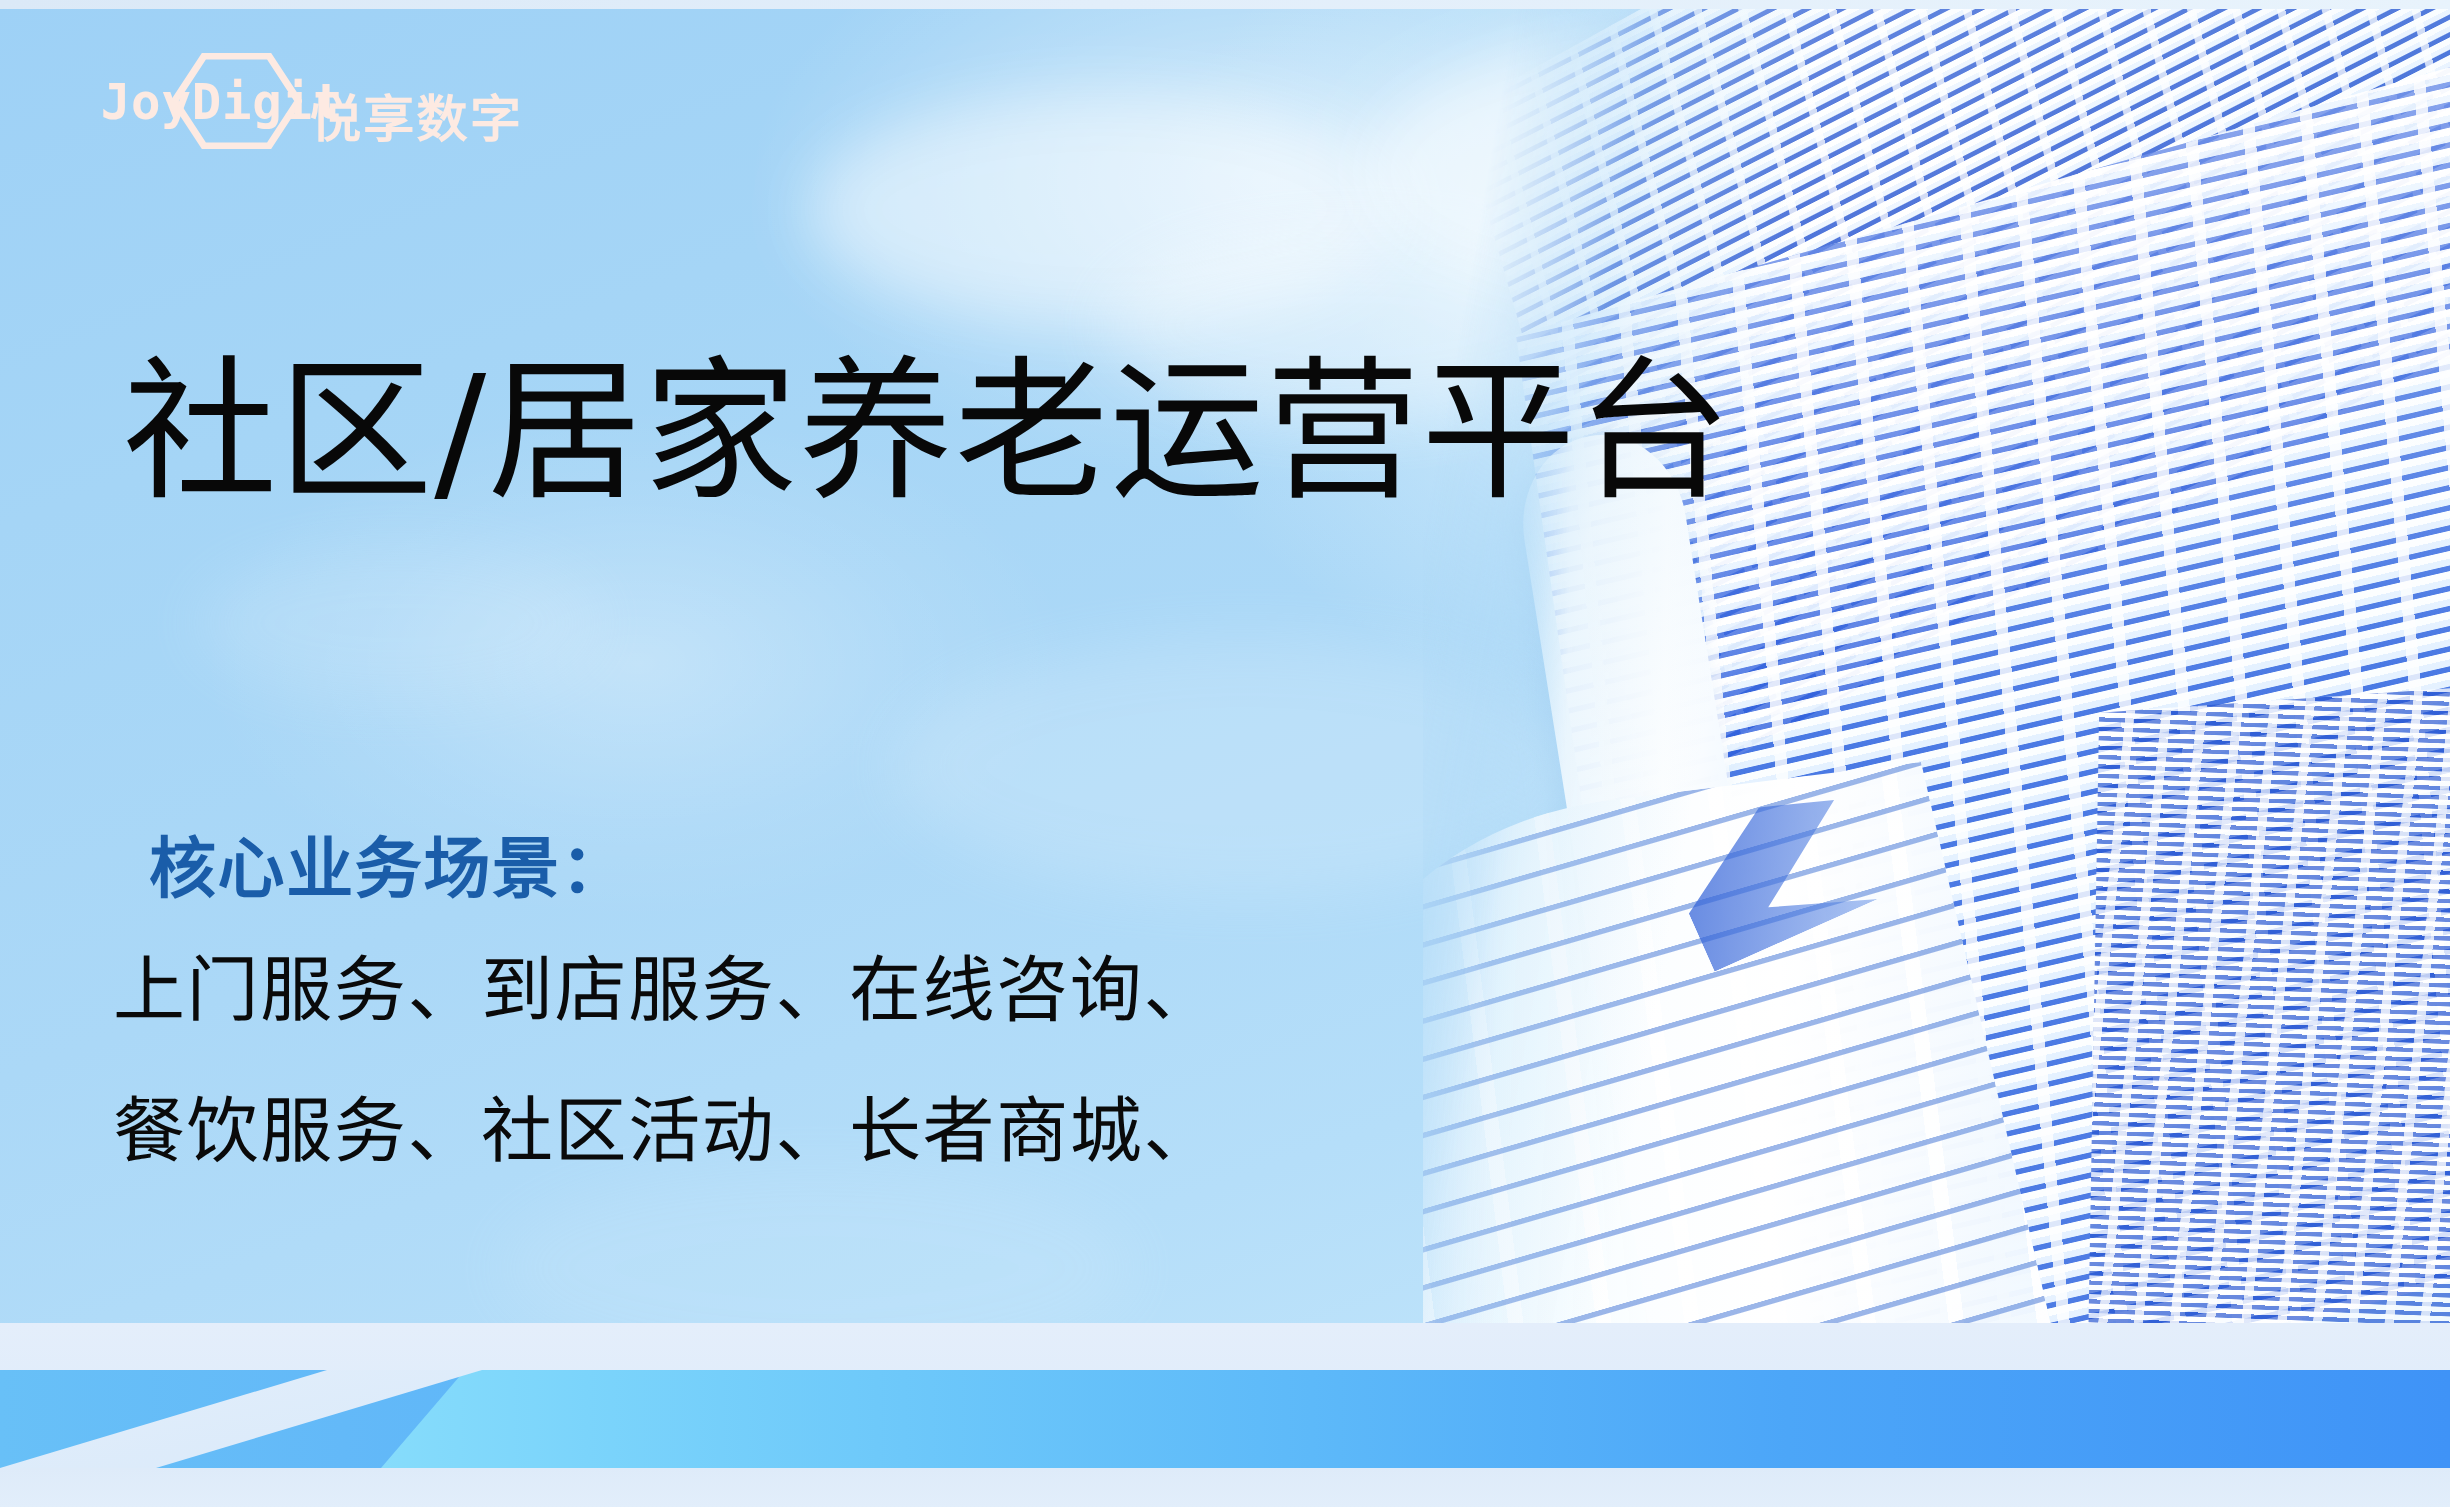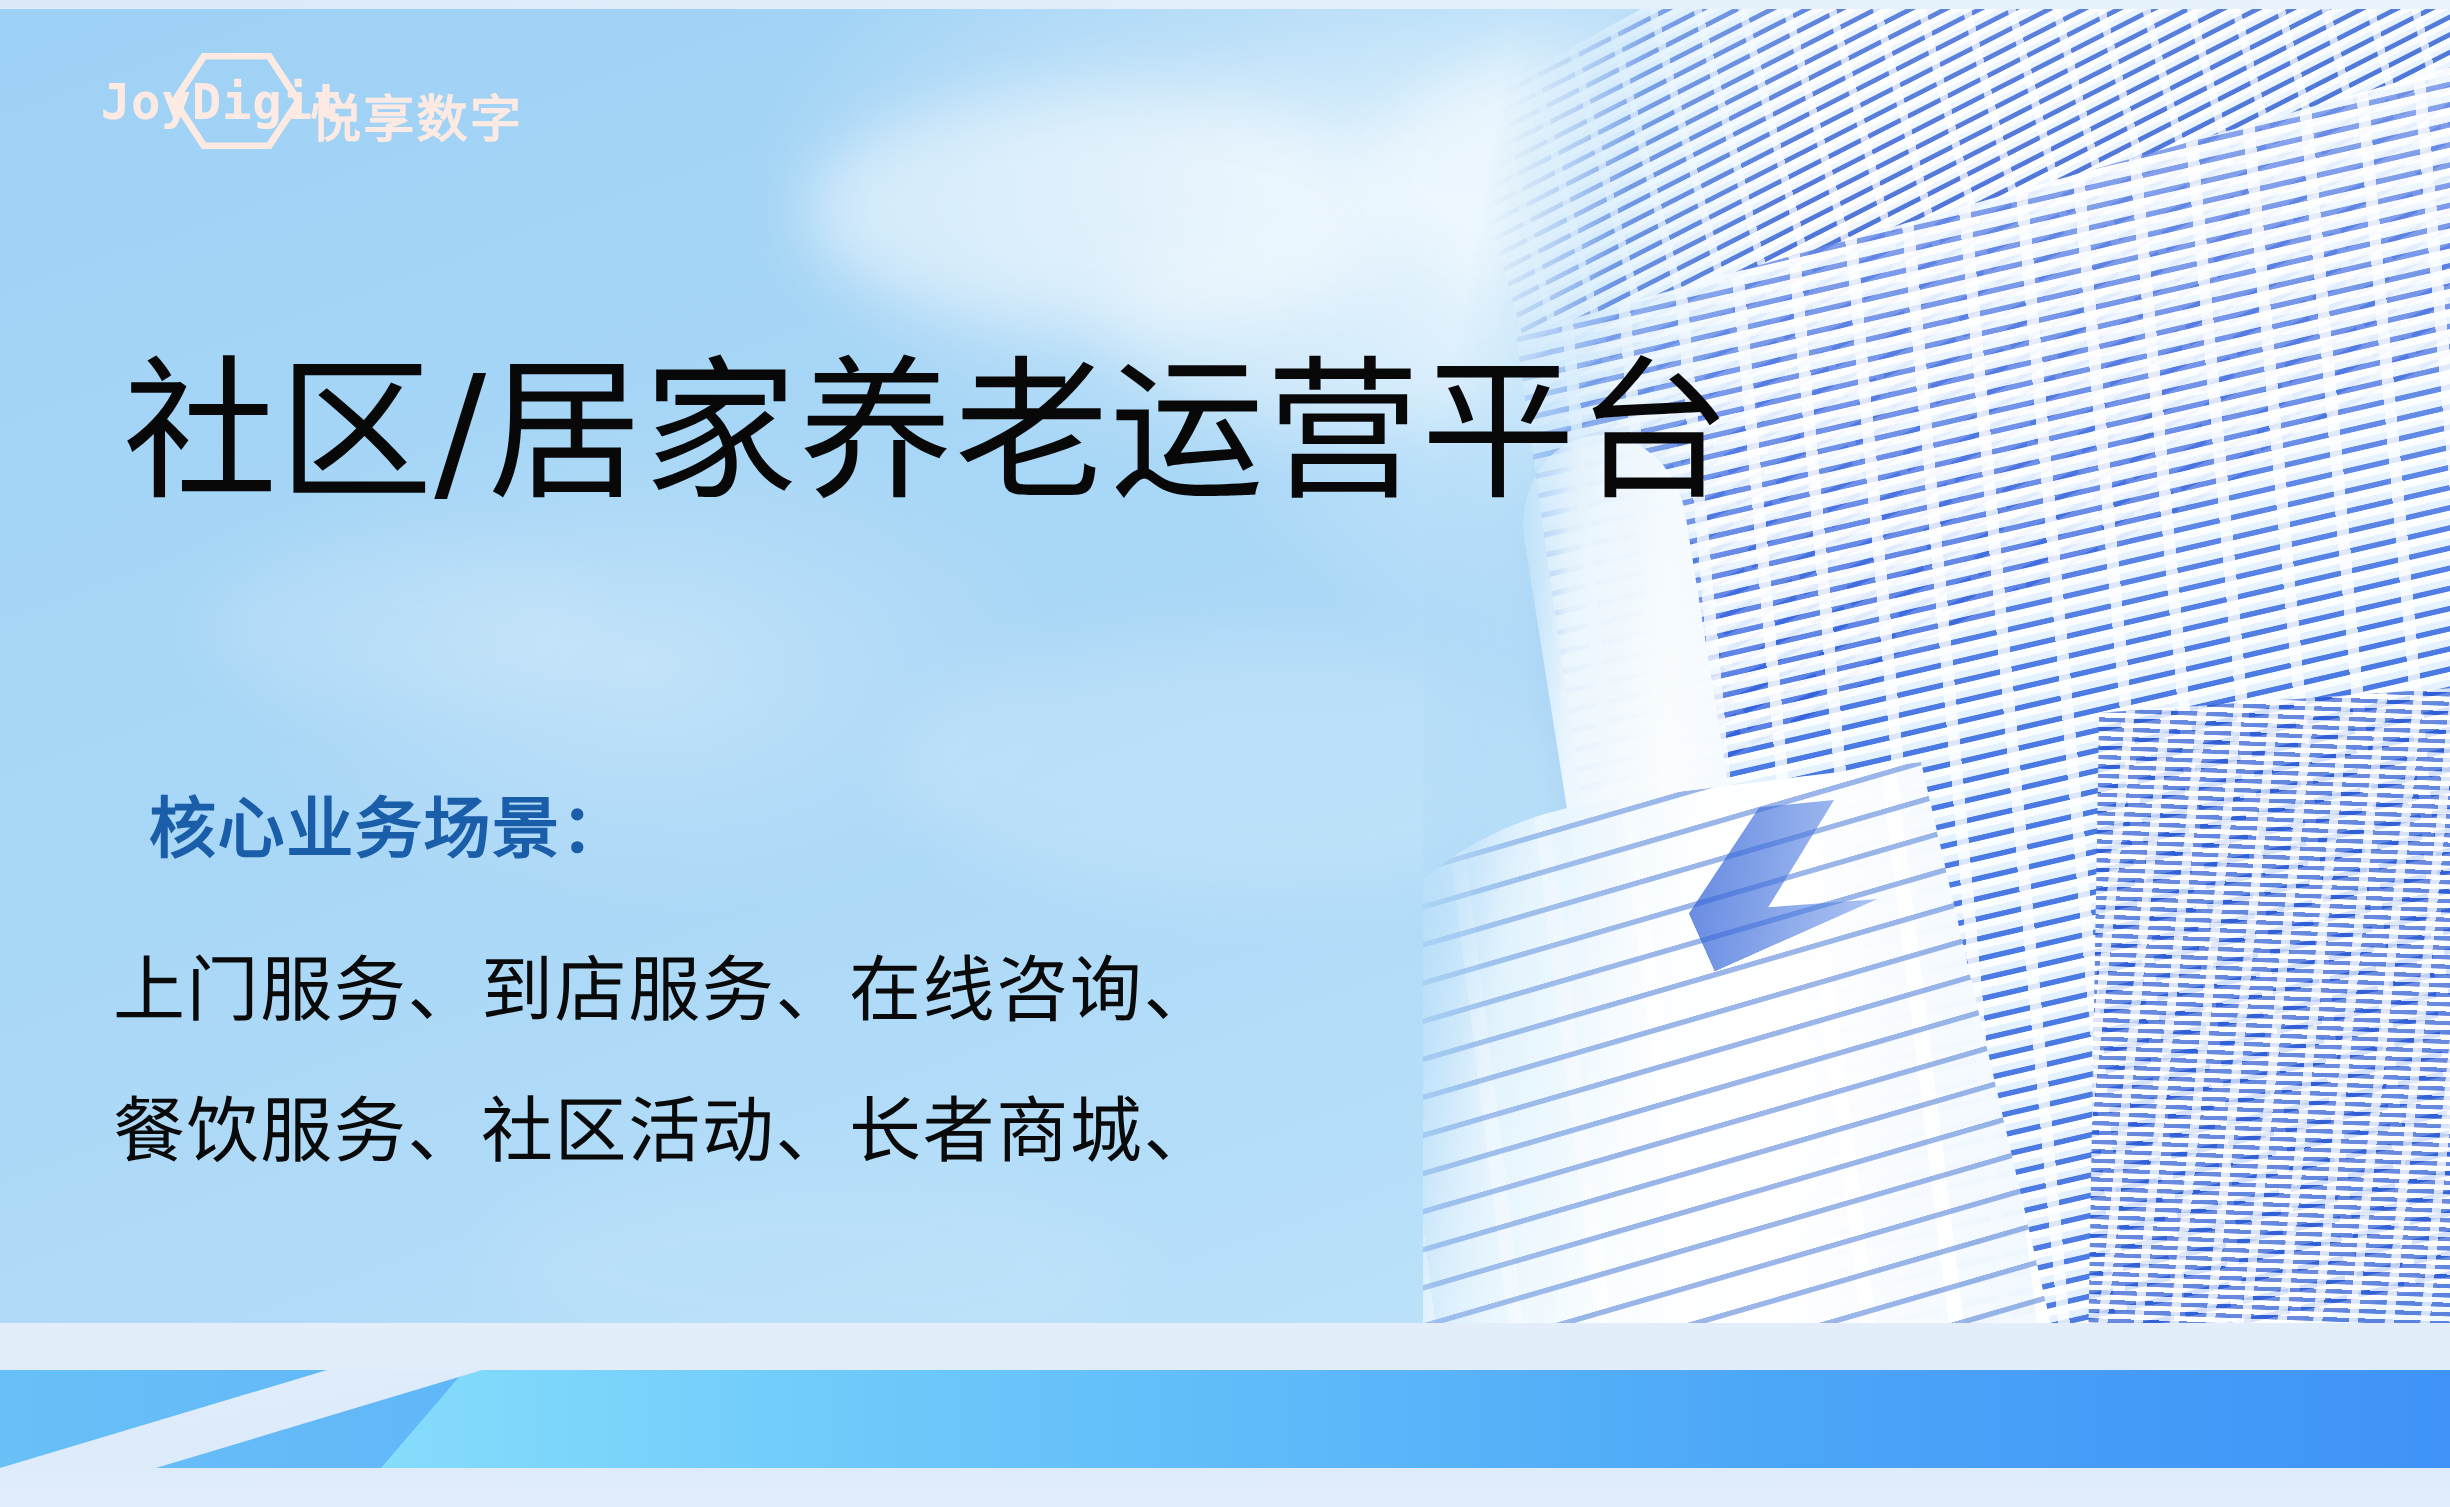--- a/index.html
+++ b/index.html
@@ -323,21 +323,21 @@
     line-height: 1.06;
     letter-spacing: 1.6px;
     color: #080808;
     white-space: nowrap;
   }
 
   
   .section-heading {
     position: absolute;
     left: 149px;
-    top: 735px;
+    top: 775px;
     font-family: "DejaVu Sans", "Liberation Sans", sans-serif;
     font-weight: 700;
     font-size: 67px;
     line-height: 1.15;
     letter-spacing: 1.6px;
     color: #1a5da9;
     white-space: nowrap;
   }
   .scenario-list {
     position: absolute;

